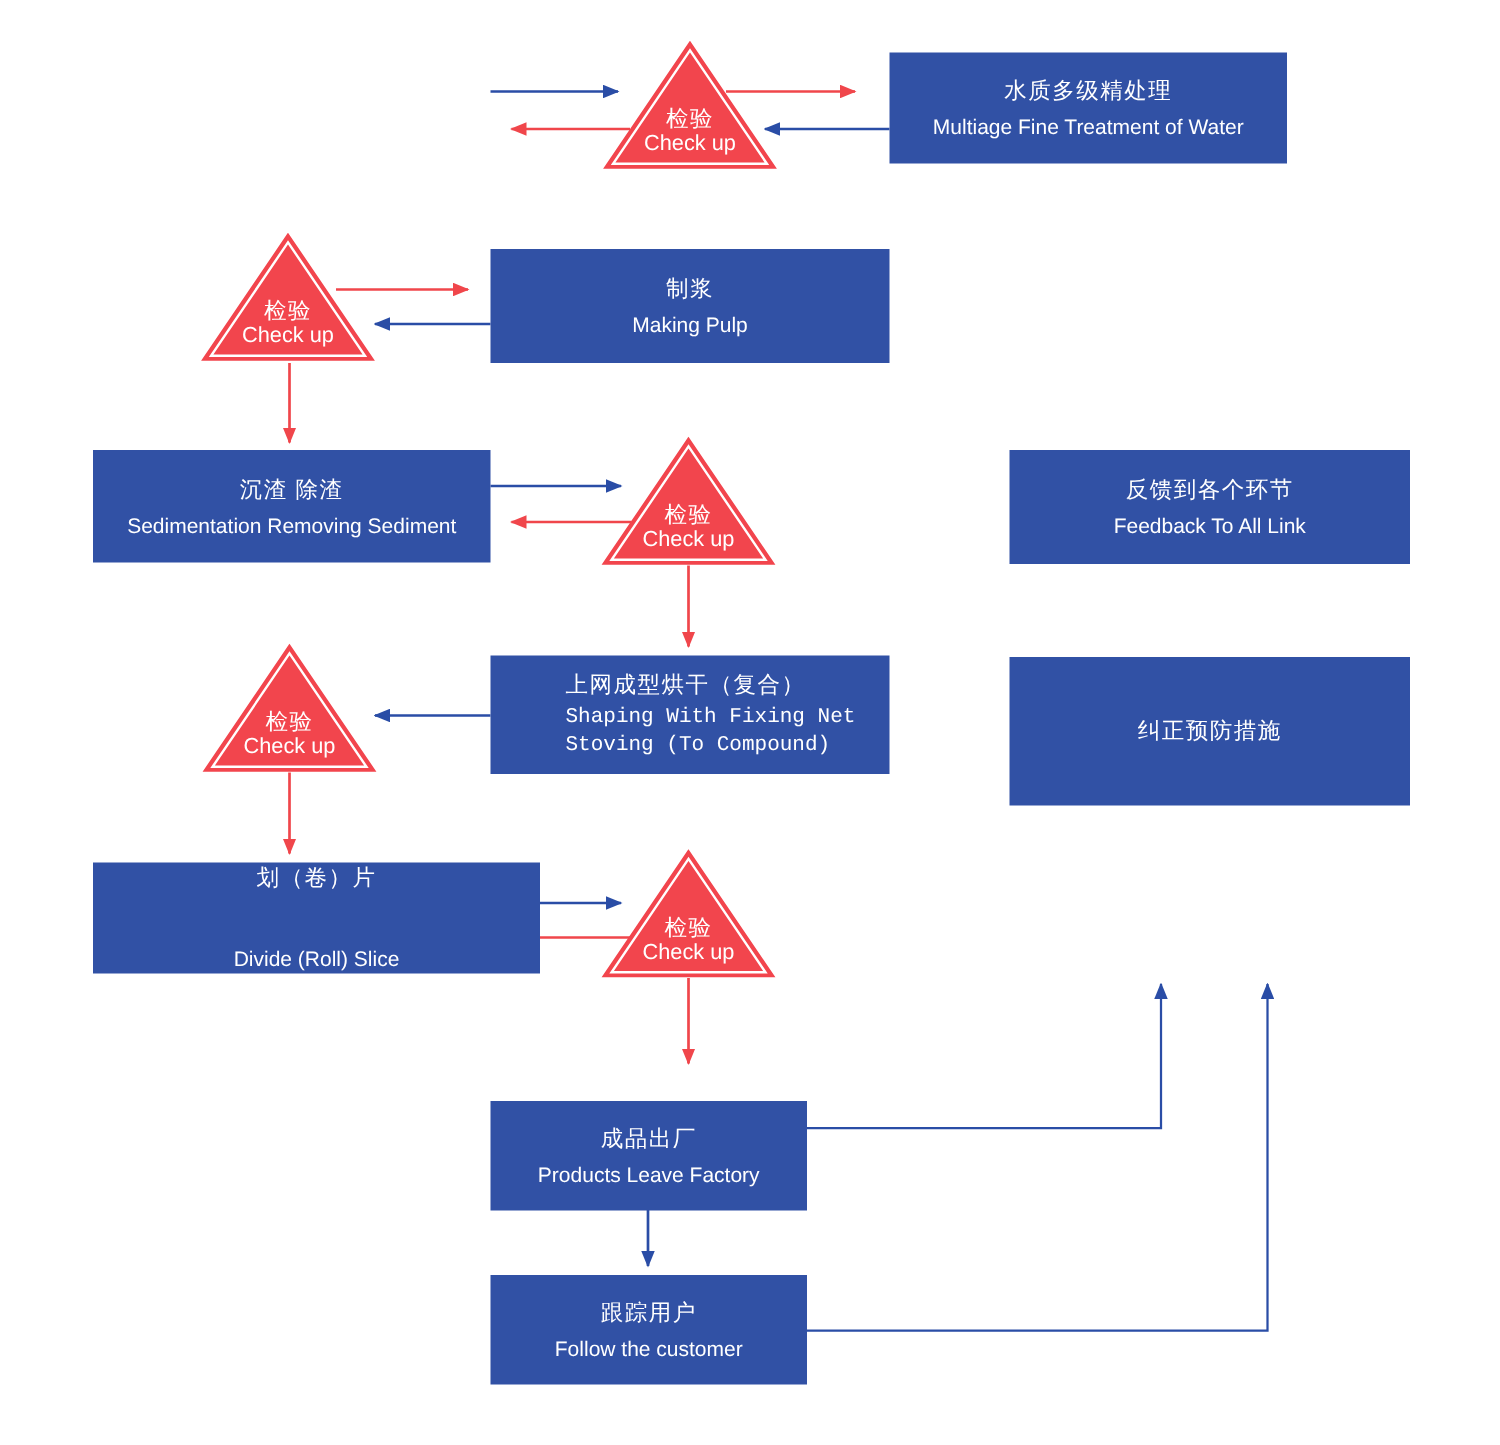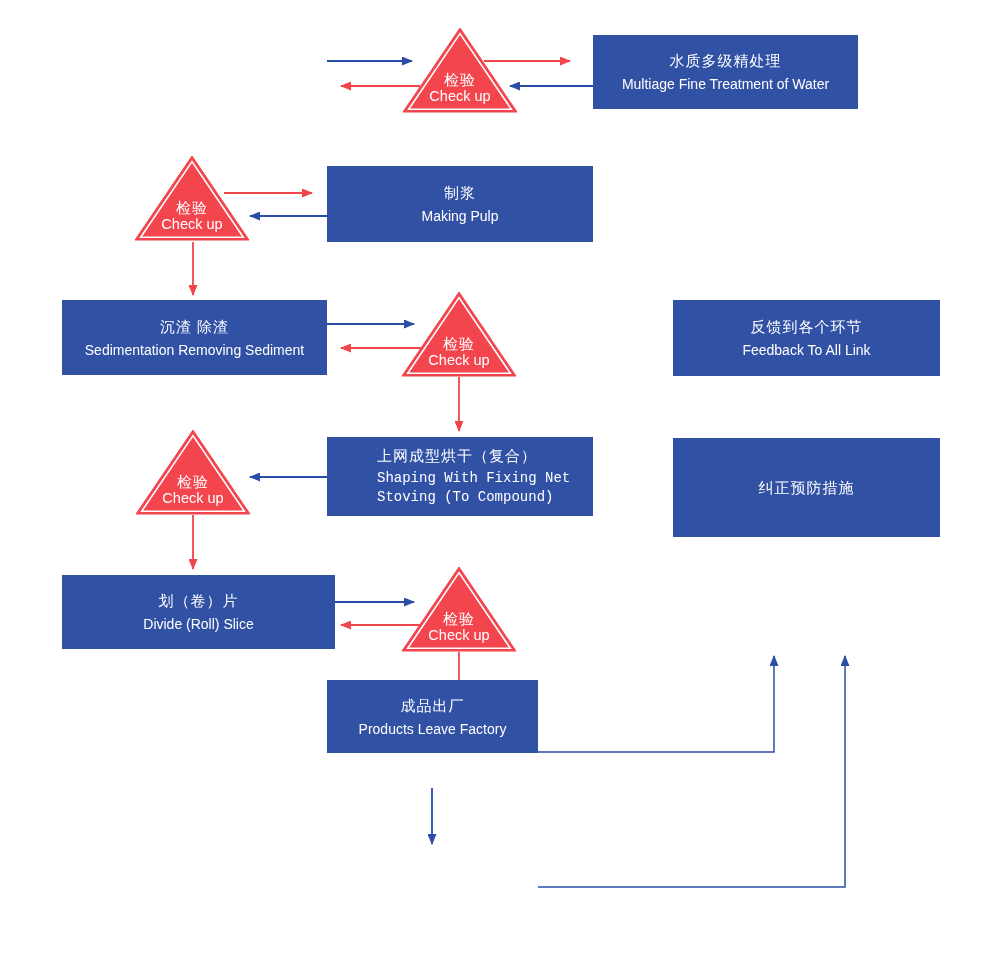--- a/index.html
+++ b/index.html
@@ -145,31 +145,35 @@
   <div class="box left-text" style="left:327px; top:437px; width:266px; height:79px;">
     <div class="zh">上网成型烘干（复合）</div>
     <div class="en">Shaping With Fixing Net</div>
     <div class="en">Stoving (To Compound)</div>
   </div>
 
   <div class="box" style="left:673px; top:438px; width:267px; height:99px;">
     <div class="zh">纠正预防措施</div>
   </div>
 
-  <div class="box" style="left:62px; top:575px; width:273px; height:74px;">
+  <div class="box" style="left:62px; top:575px; width:298px; height:74px;justify-content:space-between;">
     <div class="zh">划（卷）片</div>
     <div class="en">Divide (Roll) Slice</div>
   </div>
 
 
-  <div class="box" style="left:327px; top:680px; width:211px; height:73px;">
+  <div class="box" style="left:327px; top:734px; width:211px; height:73px;">
     <div class="zh">成品出厂</div>
     <div class="en">Products Leave Factory</div>
   </div>
 
+  <div class="box" style="left:327px; top:850px; width:211px; height:73px;">
+    <div class="zh">跟踪用户</div>
+    <div class="en">Follow the customer</div>
+  </div>
 
   <div class="tri" style="left:402px; top:27px;">
     <svg viewBox="0 0 116 86">
       <polygon points="58,1 1,85 115,85" fill="#f2454d" stroke="#f2454d" stroke-width="1"></polygon>
       <polygon points="58,6.6 6.7,82.2 109.3,82.2" fill="none" stroke="#ffffff" stroke-width="1.6"></polygon>
     </svg>
     <div class="tri-text">
       <div class="tri-zh">检验</div>
       <div class="tri-en">Check up</div>
     </div>

